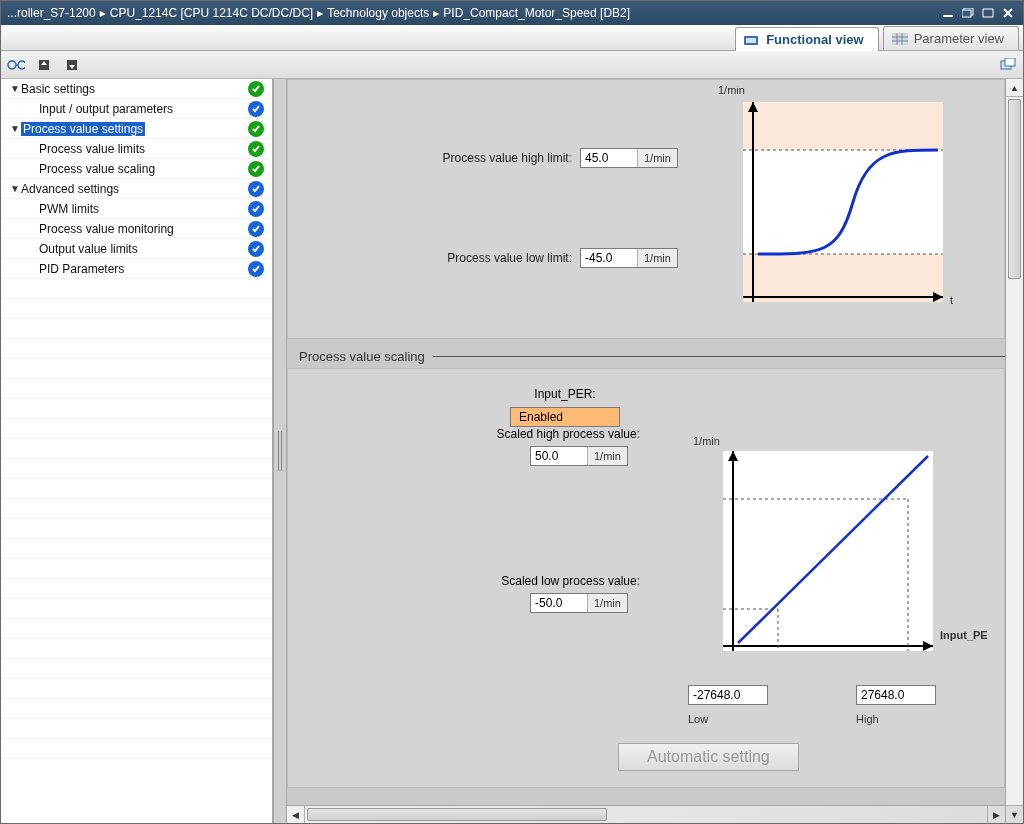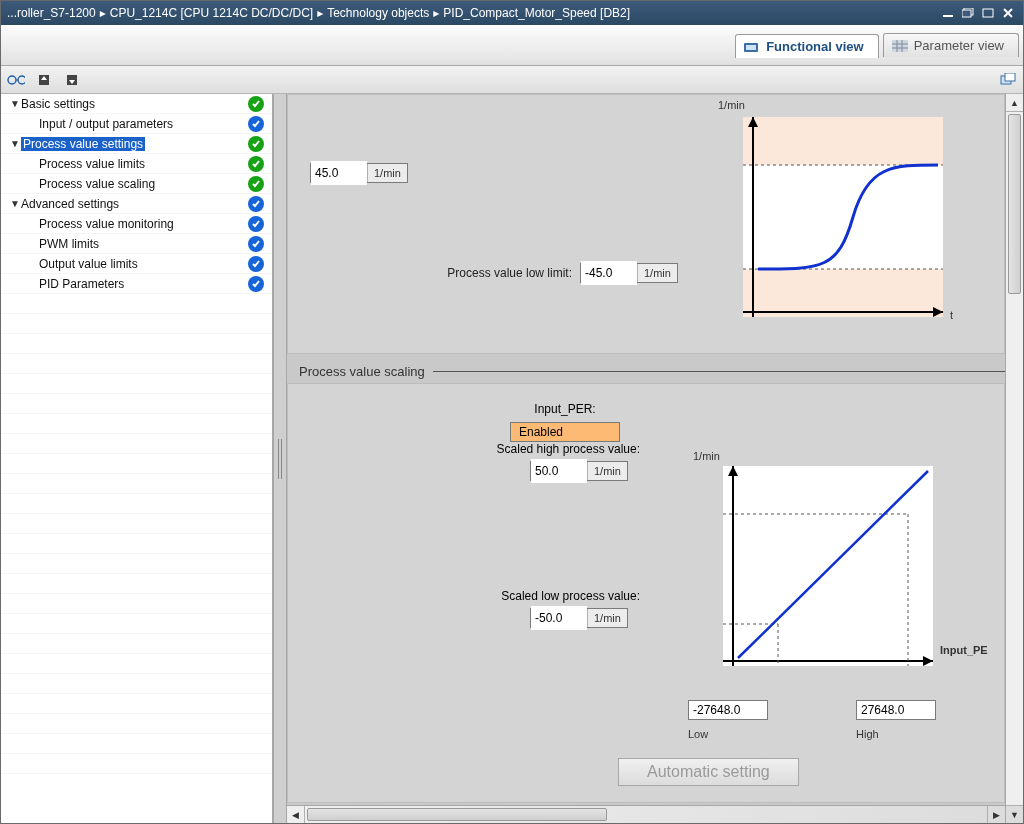--- a/index.html
+++ b/index.html
@@ -3,21 +3,21 @@
 <meta charset="utf-8">
 <style>
 * { box-sizing: border-box; margin: 0; padding: 0; }
 body { font-family: "Segoe UI", Tahoma, Arial, sans-serif; font-size: 12px; background: #d4d4d4; color: #000; overflow: hidden; }
 .window { width: 1024px; height: 824px; display: flex; flex-direction: column; border: 1px solid #6a6a6a; }
 .titlebar { background: linear-gradient(to bottom,#3d5a7a,#2b4864); color:#fff; height:24px; display:flex; align-items:center; padding:0 6px; font-size:12px; }
 .titlebar .pathsep { margin:0 4px; }
 .titlebar .spacer { flex:1; }
 .titlebar .winbtn { width:18px; height:14px; margin-left:2px; display:flex; align-items:center; justify-content:center; cursor:pointer; }
 .titlebar svg { display:block; }
-.tabbar { background: linear-gradient(to bottom,#fdfdfd,#e1e1e1); border-bottom:1px solid #a7a7a7; height:41px; display:flex; align-items:center; justify-content:flex-end; padding:0 4px; }
+.tabbar { background: linear-gradient(to bottom,#fdfdfd,#e1e1e1); border-bottom:1px solid #a7a7a7; height:26px; display:flex; align-items:flex-end; justify-content:flex-end; padding:0 4px; }
 .tab { padding:4px 14px 4px 8px; border:1px solid #9a9a9a; border-bottom:none; background:linear-gradient(to bottom,#f7f7f7,#e2e2e2); margin-left:4px; border-radius:3px 3px 0 0; display:flex; align-items:center; gap:6px; font-size:13px; color:#555; cursor:pointer; }
 .tab.active { background:#fff; font-weight:bold; color:#205081; position:relative; top:1px; }
 .tab .ticon { width:16px; height:12px; }
 .toolbar { background: linear-gradient(to bottom,#f2f2f2,#dedede); border-bottom:1px solid #b5b5b5; height:28px; display:flex; align-items:center; padding:0 6px; gap:10px; }
 .toolbtn { width:18px; height:18px; display:flex; align-items:center; justify-content:center; cursor:pointer; }
 .content { flex:1; display:flex; background:#c9c9c9; overflow:hidden; }
 .sidebar { width:272px; background:#fff; border-right:1px solid #a7a7a7; overflow:hidden; }
 .tree { font-size:12px; color:#111; }
 .trow { display:flex; align-items:center; height:20px; padding-left:4px; border-bottom:1px solid #f4f4f4; cursor:pointer; }
 .trow .sp { flex:1; }
@@ -30,21 +30,21 @@
 .badge svg { display:block; }
 .splitter { width:14px; background:#cfcfcf; border-left:1px solid #a7a7a7; border-right:1px solid #a7a7a7; display:flex; align-items:center; justify-content:center; cursor:col-resize; }
 .splitter .grip { width:4px; height:40px; border-left:1px solid #888; border-right:1px solid #888; }
 .mainpane { flex:1; background:#c9c9c9; position:relative; display:flex; flex-direction:column; overflow:hidden; }
 .scrollarea { flex:1; overflow:hidden; }
 .panelwrap { padding:0 0 0 0; }
 .graypanel { background:#d4d4d4; border:1px solid #bdbdbd; margin:0; padding:18px 22px 24px 22px; position:relative; }
 .formrow { display:flex; align-items:center; margin-bottom:10px; }
 .formrow .flabel { width:270px; text-align:right; padding-right:8px; color:#222; }
 .valbox { display:flex; align-items:center; border:1px solid #7a7a7a; background:#fff; height:20px; }
-.valbox input { border:none; font-size:12px; height:24px; padding:0 4px; width:56px; outline:none; }
+.valbox input { border:none; font-size:12px; height:16px; padding:0 4px; width:56px; outline:none; }
 .valbox .unit { background:#ececec; border-left:1px solid #b0b0b0; height:100%; display:flex; align-items:center; padding:0 6px; color:#333; font-size:11px; }
 .secheader { display:flex; align-items:center; padding:10px 0 4px 12px; color:#333; font-size:13px; }
 .secheader .line { flex:1; border-bottom:1px solid #555; margin-left:8px; }
 .figure { position:absolute; background:#fff; }
 .chartlabel { position:absolute; font-size:11px; color:#333; }
 .smallinput { border:1px solid #7a7a7a; background:#fff; font-size:12px; padding:2px 4px; width:80px; }
 .autobtn { border:1px solid #a7a7a7; background:linear-gradient(to bottom,#f0f0f0,#dcdcdc); color:#9a9a9a; padding:4px 28px; font-size:16px; cursor:default; }
 .rscroll { width:18px; background:linear-gradient(to bottom,#efefef,#dcdcdc); border-left:1px solid #a7a7a7; display:flex; flex-direction:column; }
 .rscroll .arrow { height:18px; display:flex; align-items:center; justify-content:center; font-size:9px; color:#333; border-bottom:1px solid #b0b0b0; cursor:pointer; }
 .rscroll .arrow.bot { border-top:1px solid #b0b0b0; border-bottom:none; }
@@ -214,32 +214,32 @@
             <span class="sp"></span>
             <span class="badge blue">
               <svg width="10" height="10">
                 <path d="M2 5 L4 7 L8 2" fill="none" stroke="#fff" stroke-width="2"></path>
               </svg>
             </span>
           </div>
           <div class="trow">
             <span style="width: 22px; display: inline-block;"></span>
             <span class="twisty"></span>
+            <span class="lbl">PWM limits</span>
+            <span class="sp"></span>
+            <span class="badge blue">
+              <svg width="10" height="10">
+                <path d="M2 5 L4 7 L8 2" fill="none" stroke="#fff" stroke-width="2"></path>
+              </svg>
+            </span>
+          </div>
+          <div class="trow">
+            <span style="width: 22px; display: inline-block;"></span>
+            <span class="twisty"></span>
             <span class="lbl">Process value monitoring</span>
-            <span class="sp"></span>
-            <span class="badge blue">
-              <svg width="10" height="10">
-                <path d="M2 5 L4 7 L8 2" fill="none" stroke="#fff" stroke-width="2"></path>
-              </svg>
-            </span>
-          </div>
-          <div class="trow">
-            <span style="width: 22px; display: inline-block;"></span>
-            <span class="twisty"></span>
-            <span class="lbl">PWM limits</span>
             <span class="sp"></span>
             <span class="badge blue">
               <svg width="10" height="10">
                 <path d="M2 5 L4 7 L8 2" fill="none" stroke="#fff" stroke-width="2"></path>
               </svg>
             </span>
           </div>
           <div class="trow">
             <span style="width: 22px; display: inline-block;"></span>
             <span class="twisty"></span>
@@ -292,20 +292,21 @@
     <div class="splitter">
         <div class="grip"></div>
       </div>
 
     <div class="mainpane">
       <div class="scrollarea">
         <div class="panelwrap">
 
           <div class="graypanel" style="height:260px;">
             <div class="formrow" style="margin-top:50px;">
+              <div class="flabel">Process value high limit:</div>
               <div class="valbox">
                 <input value="45.0" style="">
                 <span class="unit">1/min</span>
               </div>
             </div>
             <div class="formrow" style="margin-top:80px;">
               <div class="flabel">Process value low limit:</div>
               <div class="valbox">
                 <input value="-45.0" style="">
                 <span class="unit">1/min</span>

